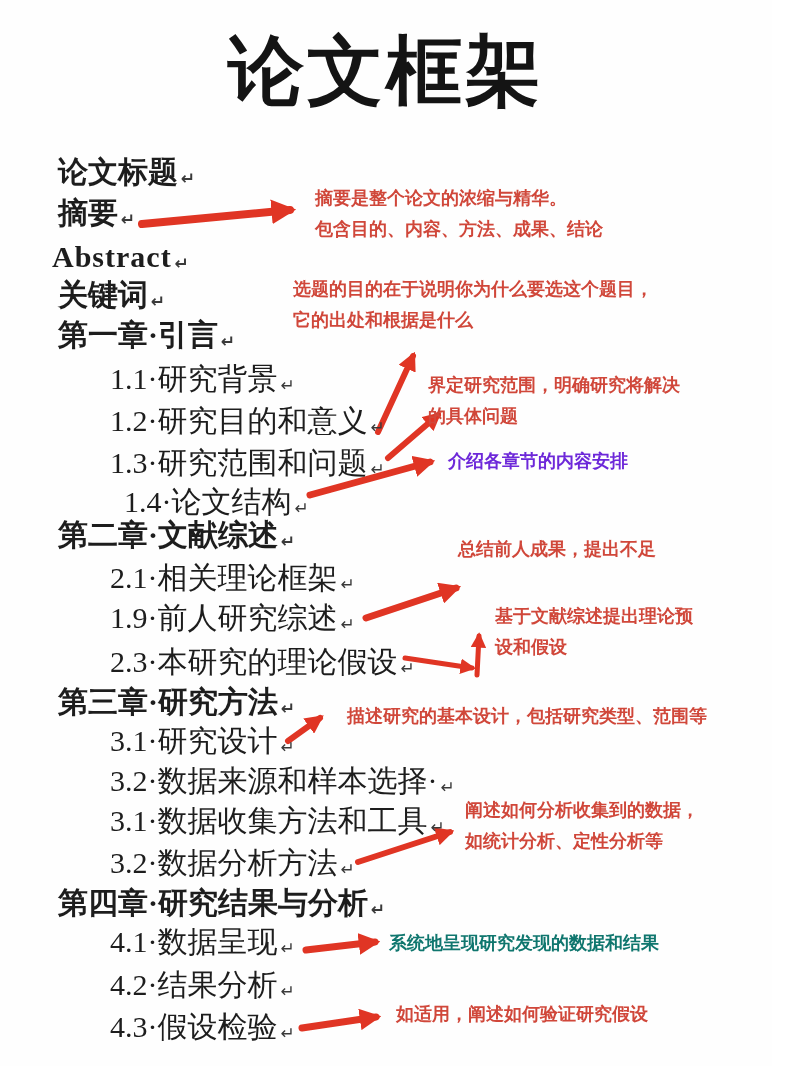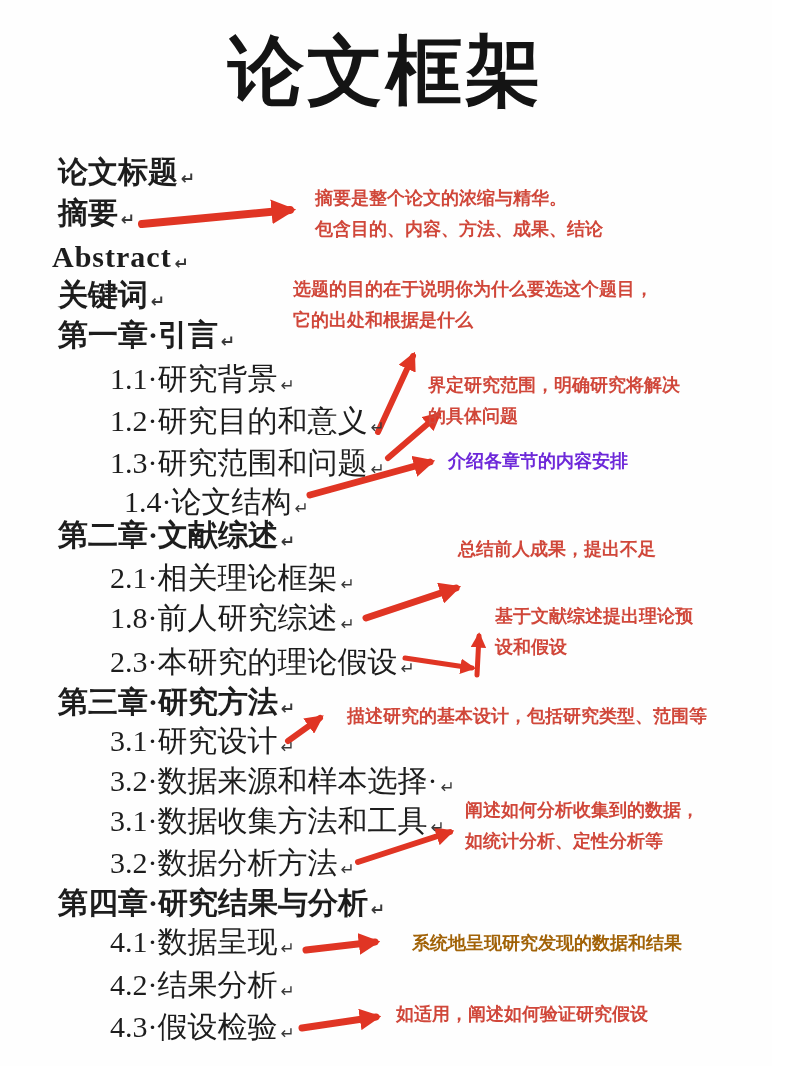--- a/index.html
+++ b/index.html
@@ -71,21 +71,21 @@
       <div class="outline-line top" style="left: 58px; top: 196px;"><span>摘要</span><span class="ret">↵</span></div>
       <div class="outline-line latin" style="left: 52px; top: 240px;"><span>Abstract</span><span class="ret">↵</span></div>
       <div class="outline-line top" style="left: 58px; top: 278px;"><span>关键词</span><span class="ret">↵</span></div>
       <div class="outline-line chapter" style="left: 58px; top: 318px;"><span>第一章·引言</span><span class="ret">↵</span></div>
       <div class="outline-line item" style="left: 110px; top: 362px;"><span>1.1·研究背景</span><span class="ret">↵</span></div>
       <div class="outline-line item" style="left: 110px; top: 404px;"><span>1.2·研究目的和意义</span><span class="ret">↵</span></div>
       <div class="outline-line item" style="left: 110px; top: 446px;"><span>1.3·研究范围和问题</span><span class="ret">↵</span></div>
       <div class="outline-line item" style="left: 116px; top: 485px; margin-left: 8px;"><span>1.4·论文结构</span><span class="ret">↵</span></div>
       <div class="outline-line chapter" style="left: 58px; top: 518px;"><span>第二章·文献综述</span><span class="ret">↵</span></div>
       <div class="outline-line item" style="left: 110px; top: 561px;"><span>2.1·相关理论框架</span><span class="ret">↵</span></div>
-      <div class="outline-line item" style="left: 110px; top: 601px;"><span>1.8·前人研究综述</span><span class="ret">↵</span></div>
+      <div class="outline-line item" style="left: 110px; top: 601px;"><span>1.9·前人研究综述</span><span class="ret">↵</span></div>
       <div class="outline-line item" style="left: 110px; top: 645px;"><span>2.3·本研究的理论假设</span><span class="ret">↵</span></div>
       <div class="outline-line chapter" style="left: 58px; top: 685px;"><span>第三章·研究方法</span><span class="ret">↵</span></div>
       <div class="outline-line item" style="left: 110px; top: 724px;"><span>3.1·研究设计</span><span class="ret">↵</span></div>
       <div class="outline-line item" style="left: 110px; top: 764px;"><span>3.2·数据来源和样本选择·</span><span class="ret">↵</span></div>
       <div class="outline-line item" style="left: 110px; top: 804px;"><span>3.1·数据收集方法和工具</span><span class="ret">↵</span></div>
       <div class="outline-line item" style="left: 110px; top: 846px;"><span>3.2·数据分析方法</span><span class="ret">↵</span></div>
       <div class="outline-line chapter" style="left: 58px; top: 886px;"><span>第四章·研究结果与分析</span><span class="ret">↵</span></div>
       <div class="outline-line item" style="left: 110px; top: 925px;"><span>4.1·数据呈现</span><span class="ret">↵</span></div>
       <div class="outline-line item" style="left: 110px; top: 968px;"><span>4.2·结果分析</span><span class="ret">↵</span></div>
       <div class="outline-line item" style="left: 110px; top: 1010px;"><span>4.3·假设检验</span><span class="ret">↵</span></div>
@@ -97,17 +97,17 @@
 它的出处和根据是什么</div>
       <div class="annotation-note" style="left: 428px; top: 370px; color: rgb(208, 71, 58);">界定研究范围，明确研究将解决
 的具体问题</div>
       <div class="annotation-note" style="left: 448px; top: 446px; color: #6d28d9;">介绍各章节的内容安排</div>
       <div class="annotation-note" style="left: 458px; top: 534px; color: rgb(208, 71, 58);">总结前人成果，提出不足</div>
       <div class="annotation-note" style="left: 495px; top: 601px; color: rgb(208, 71, 58);">基于文献综述提出理论预
 设和假设</div>
       <div class="annotation-note" style="left: 332px; top: 701px; color: rgb(208, 71, 58); margin-left: 15px;">描述研究的基本设计，包括研究类型、范围等</div>
       <div class="annotation-note" style="left: 465px; top: 795px; color: rgb(208, 71, 58);">阐述如何分析收集到的数据，
 如统计分析、定性分析等</div>
-      <div class="annotation-note" style="left: 412px; top: 928px; color: #a16207;">系统地呈现研究发现的数据和结果</div>
+      <div class="annotation-note" style="left: 389px; top: 928px; color: #0f766e;">系统地呈现研究发现的数据和结果</div>
       <div class="annotation-note" style="left: 396px; top: 999px; color: rgb(208, 71, 58);">如适用，阐述如何验证研究假设</div>
     </div>
 
 </div>
 
 </body></html>

